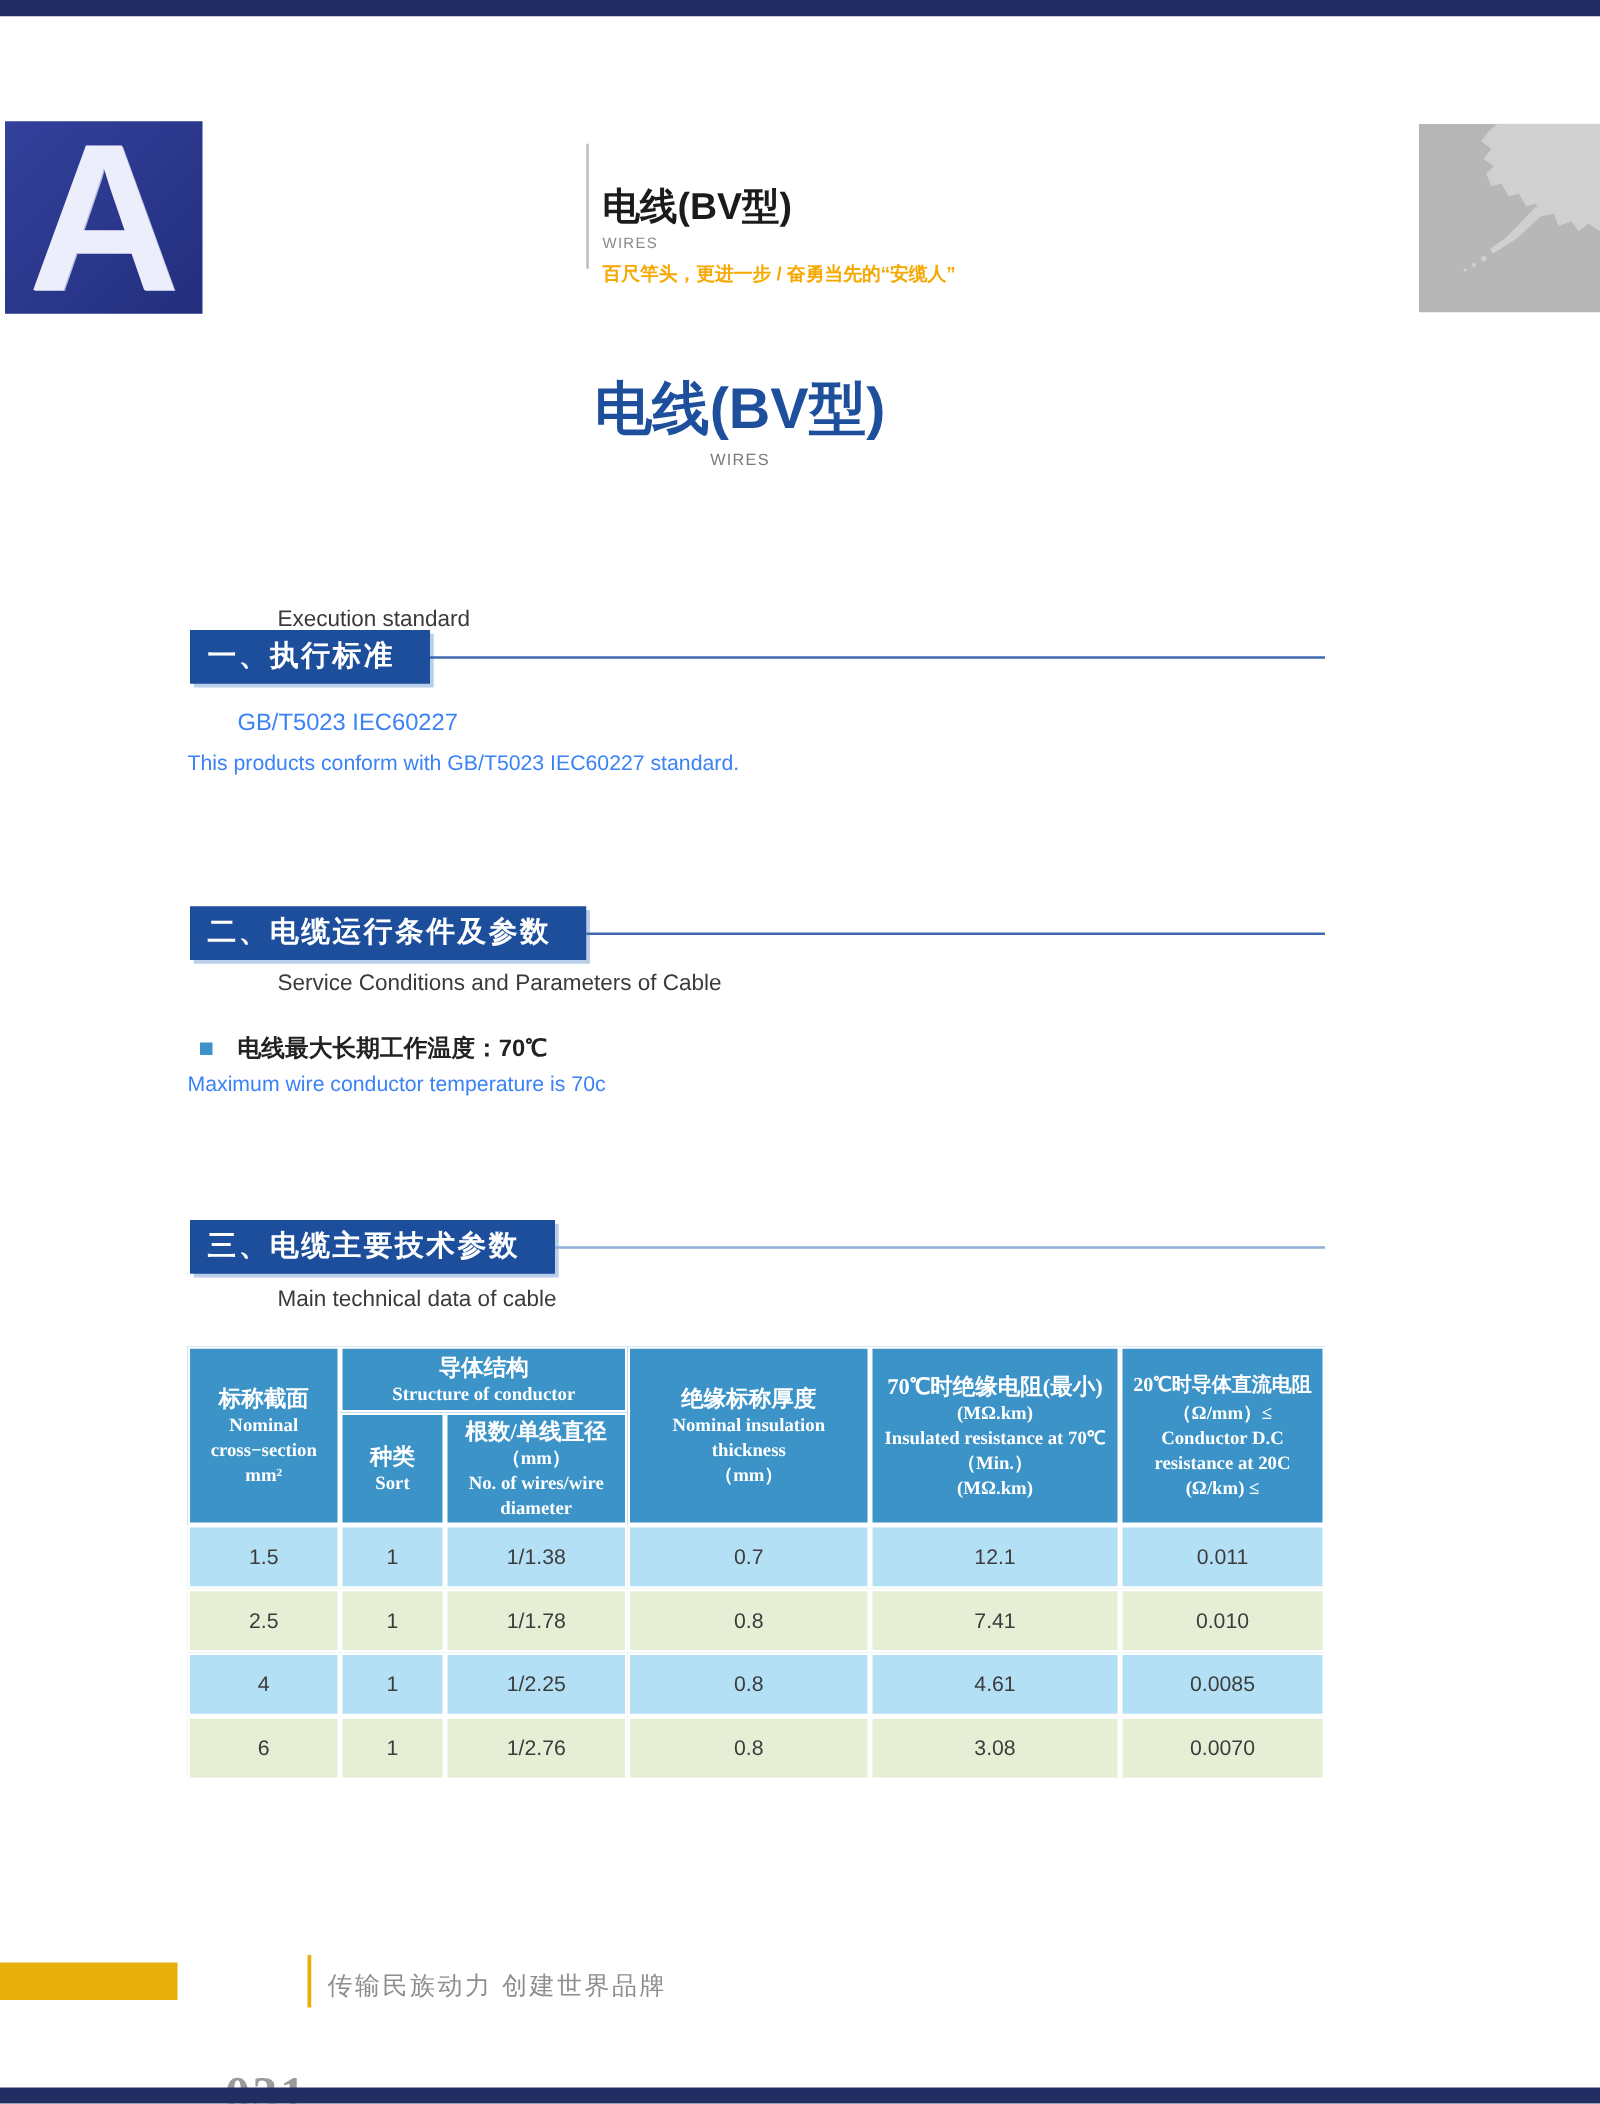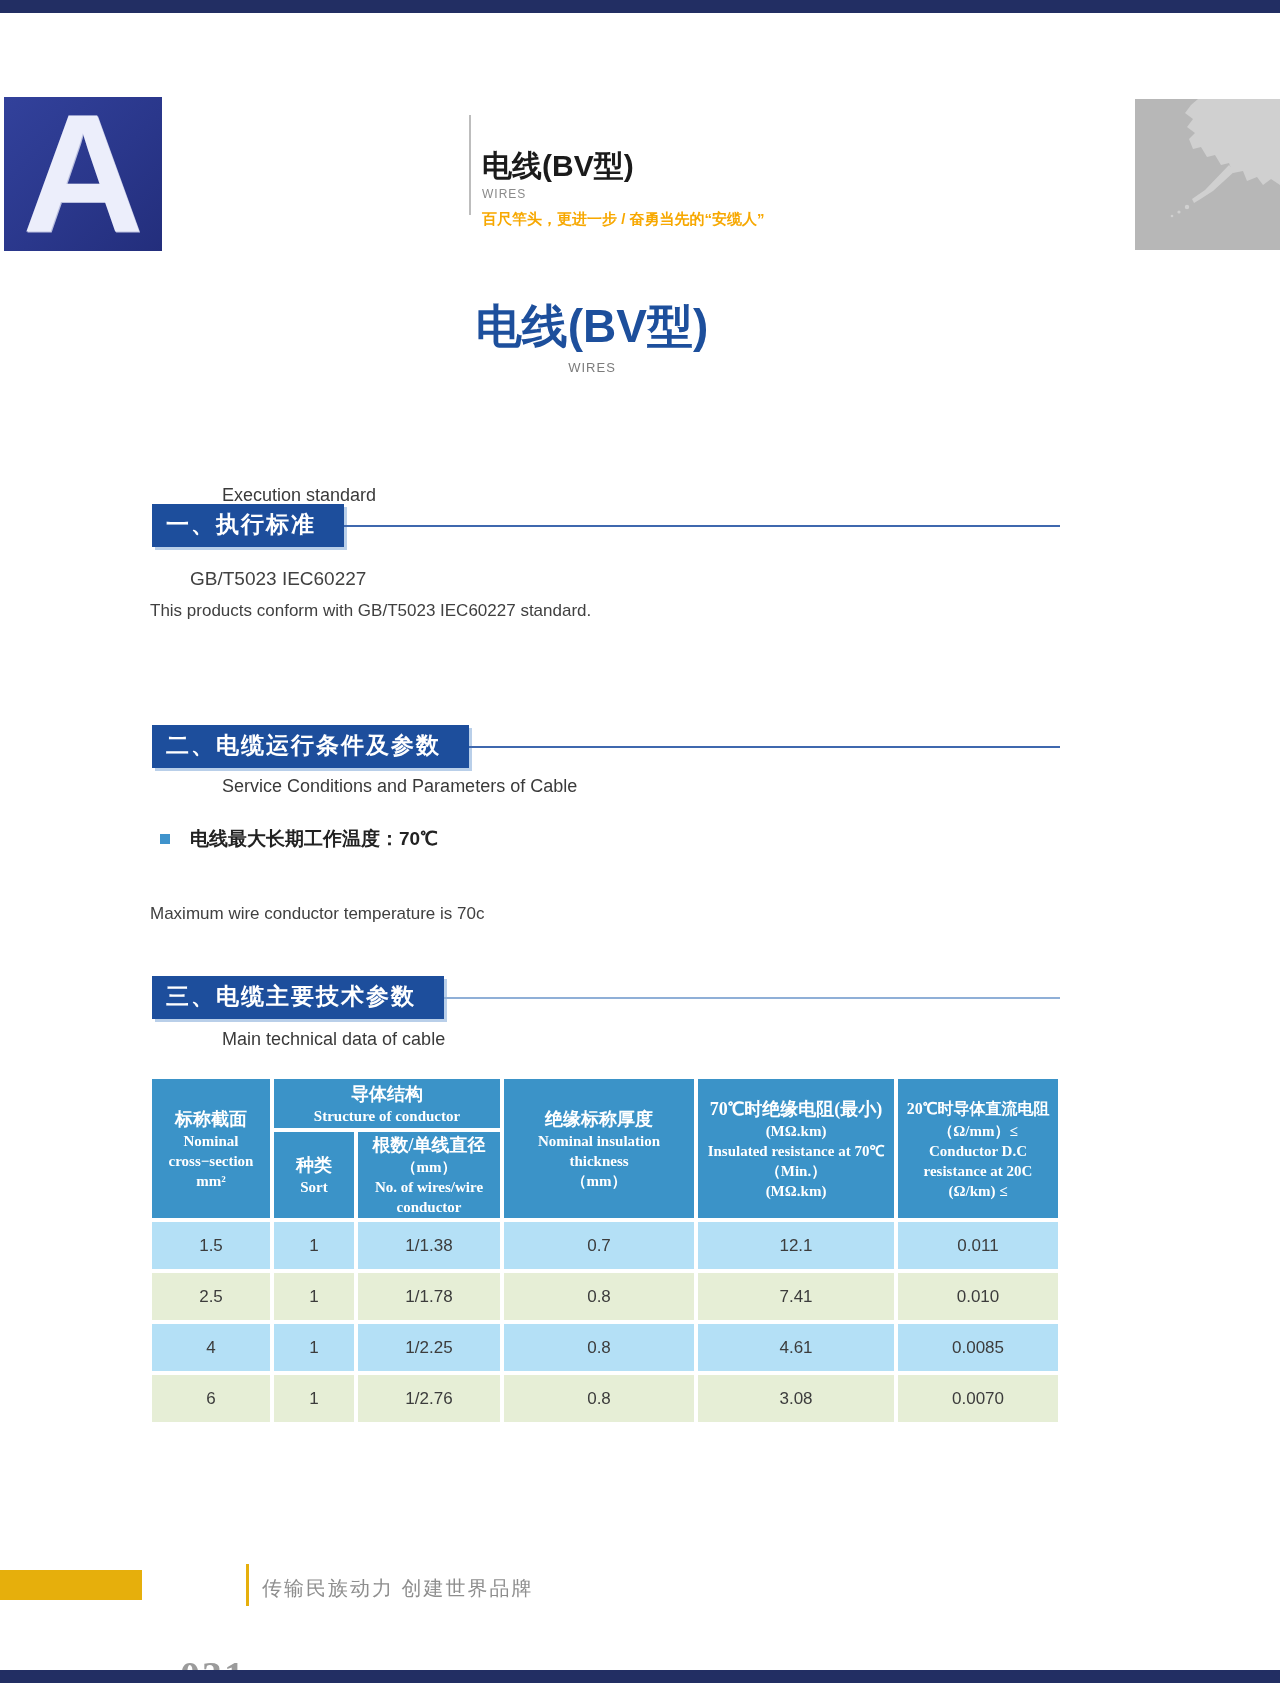--- a/index.html
+++ b/index.html
@@ -48,21 +48,21 @@
   .sec-box{
     background:var(--section_navy,#1d4e9c);color:#ffffff;
     font-size:23px;font-weight:bold;letter-spacing:2px;
     padding:5px 28px 7px 14px;box-shadow:3px 3px 0 var(--section_edge,#b9cfe9);
     white-space:nowrap;
   }
   .sec-line{flex:1;height:2px;}
   .line-dark{background:#3f68ae;}
   .line-light{background:#8fafd7;}
   .sec-sub{position:absolute;left:222px;font-size:18px;color:#3a3a3a;}
-  .text-line{position:absolute;font-size:17px;color:#404040;}
+  .text-line{position:absolute;font-size:17px;color:#3b82f6;}
   .bullet-row{position:absolute;left:160px;display:flex;align-items:center;}
   .bullet-square{width:10px;height:10px;background:var(--bullet_blue,#3f93cc);margin-right:20px;}
   .bullet-cn{font-size:19px;font-weight:600;color:#222222;}
 
   
   .spec-table{
     position:absolute;left:150px;top:1077px;width:910px;
     border-collapse:separate;border-spacing:0;table-layout:fixed;
   }
   .spec-table th,.spec-table td{border:2px solid #ffffff;padding:0;}
@@ -134,21 +134,21 @@
 
   <div class="sec-row" style="top:725px;">
     <div class="sec-box">二、电缆运行条件及参数</div>
     <div class="sec-line line-dark"></div>
   </div>
   <div class="sec-sub" style="top:776px;">Service Conditions and Parameters of Cable</div>
   <div class="bullet-row" style="top:826px;justify-content:center;">
     <span class="bullet-square"></span>
     <span class="bullet-cn">电线最大长期工作温度：70℃</span>
   </div>
-  <div class="text-line" style="left:150px;top:858px;margin-top:46px;">Maximum wire conductor temperature is 70c</div>
+  <div class="text-line" style="left:150px;top:858px;">Maximum wire conductor temperature is 70c</div>
 
   <div class="sec-row" style="top:976px;">
     <div class="sec-box">三、电缆主要技术参数</div>
     <div class="sec-line line-light"></div>
   </div>
   <div class="sec-sub" style="top:1029px;">Main technical data of cable</div>
 
   <table class="spec-table">
     <colgroup>
       <col style="width:122px">
@@ -193,21 +193,21 @@
       </tr>
       <tr>
         <th>
           <div class="cn">种类</div>
           <div class="en">Sort</div>
         </th>
         <th>
           <div class="cn">根数/单线直径</div>
           <div class="en">（mm）</div>
           <div class="en">No. of wires/wire</div>
-          <div class="en">conductor</div>
+          <div class="en">diameter</div>
         </th>
       </tr>
     </thead>
     <tbody>
         <tr>
       <td>1.5</td>
       <td>1</td>
       <td>1/1.38</td>
       <td>0.7</td>
       <td>12.1</td>

